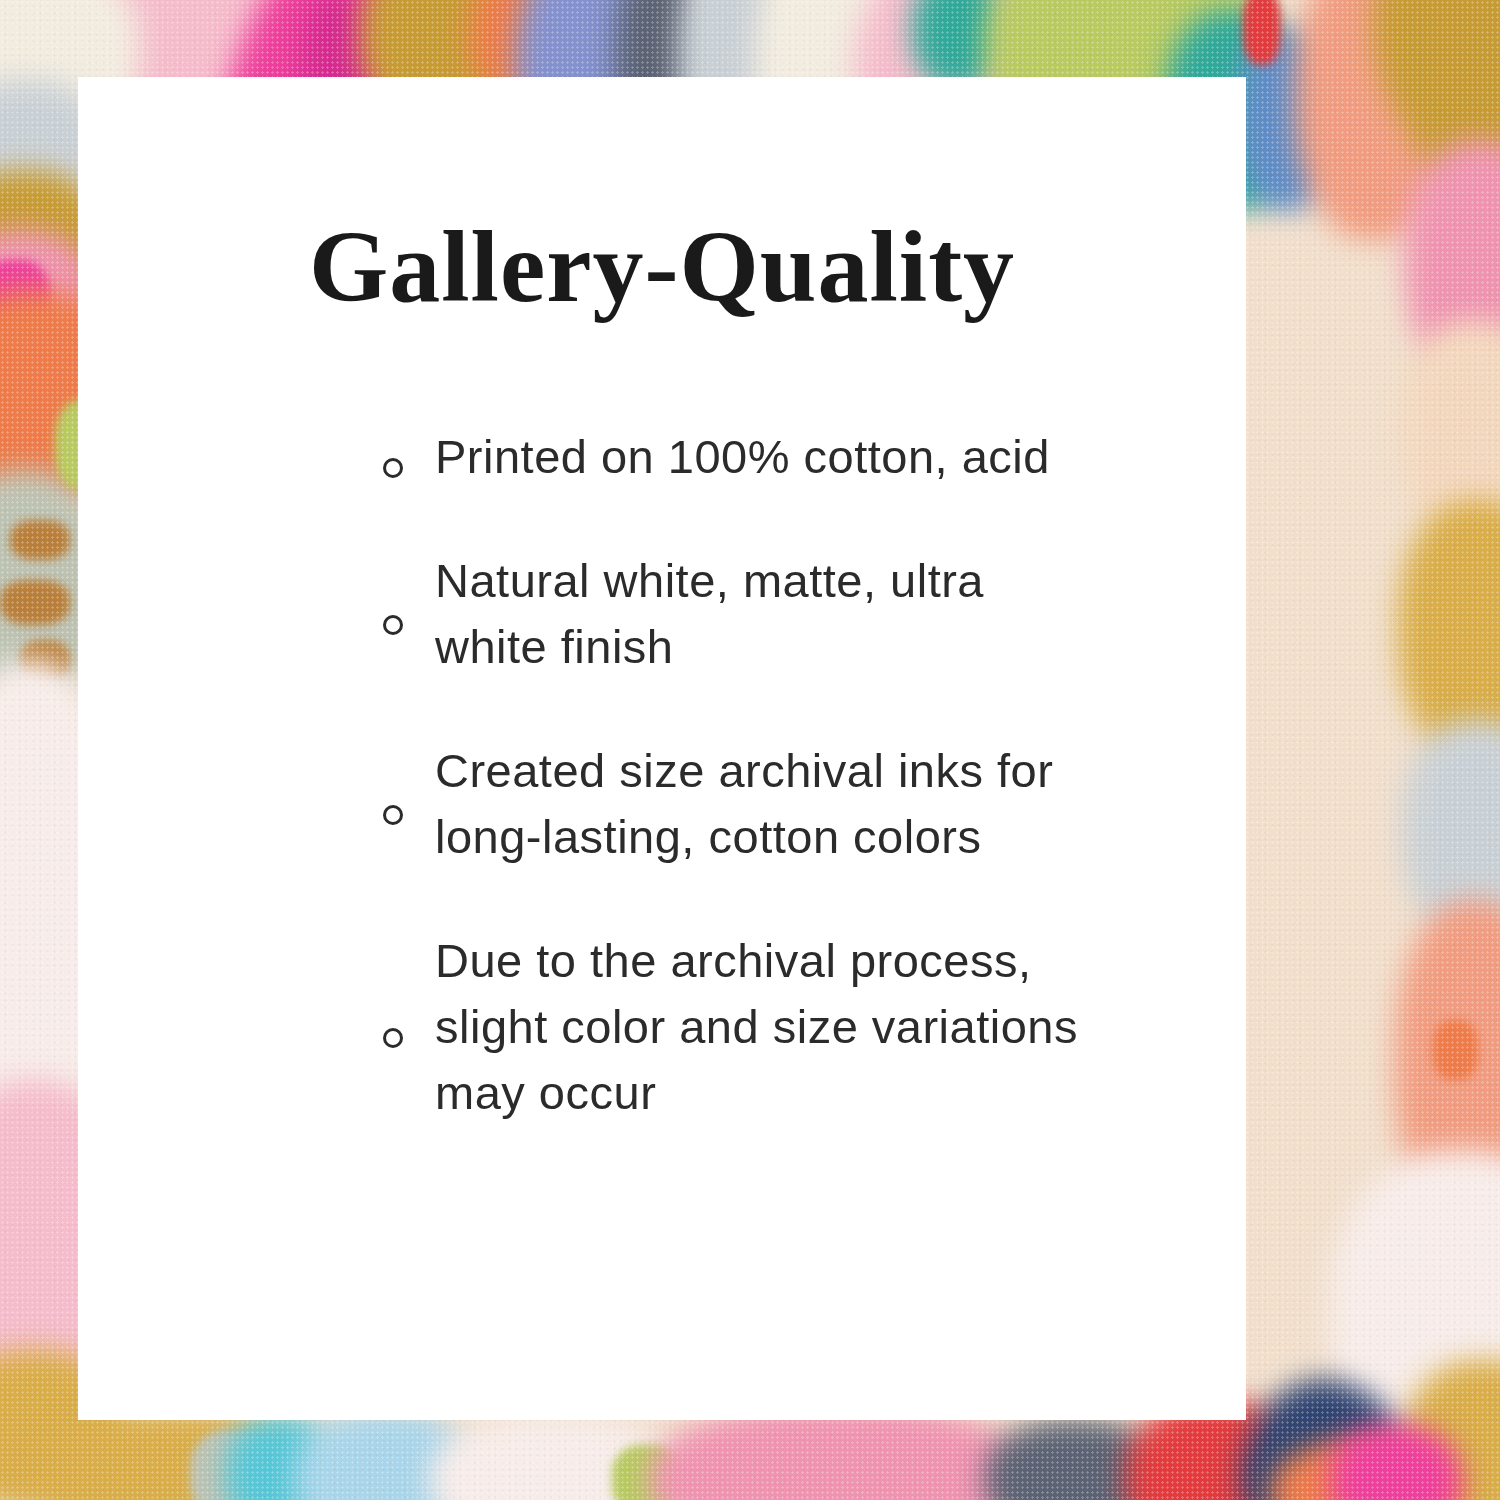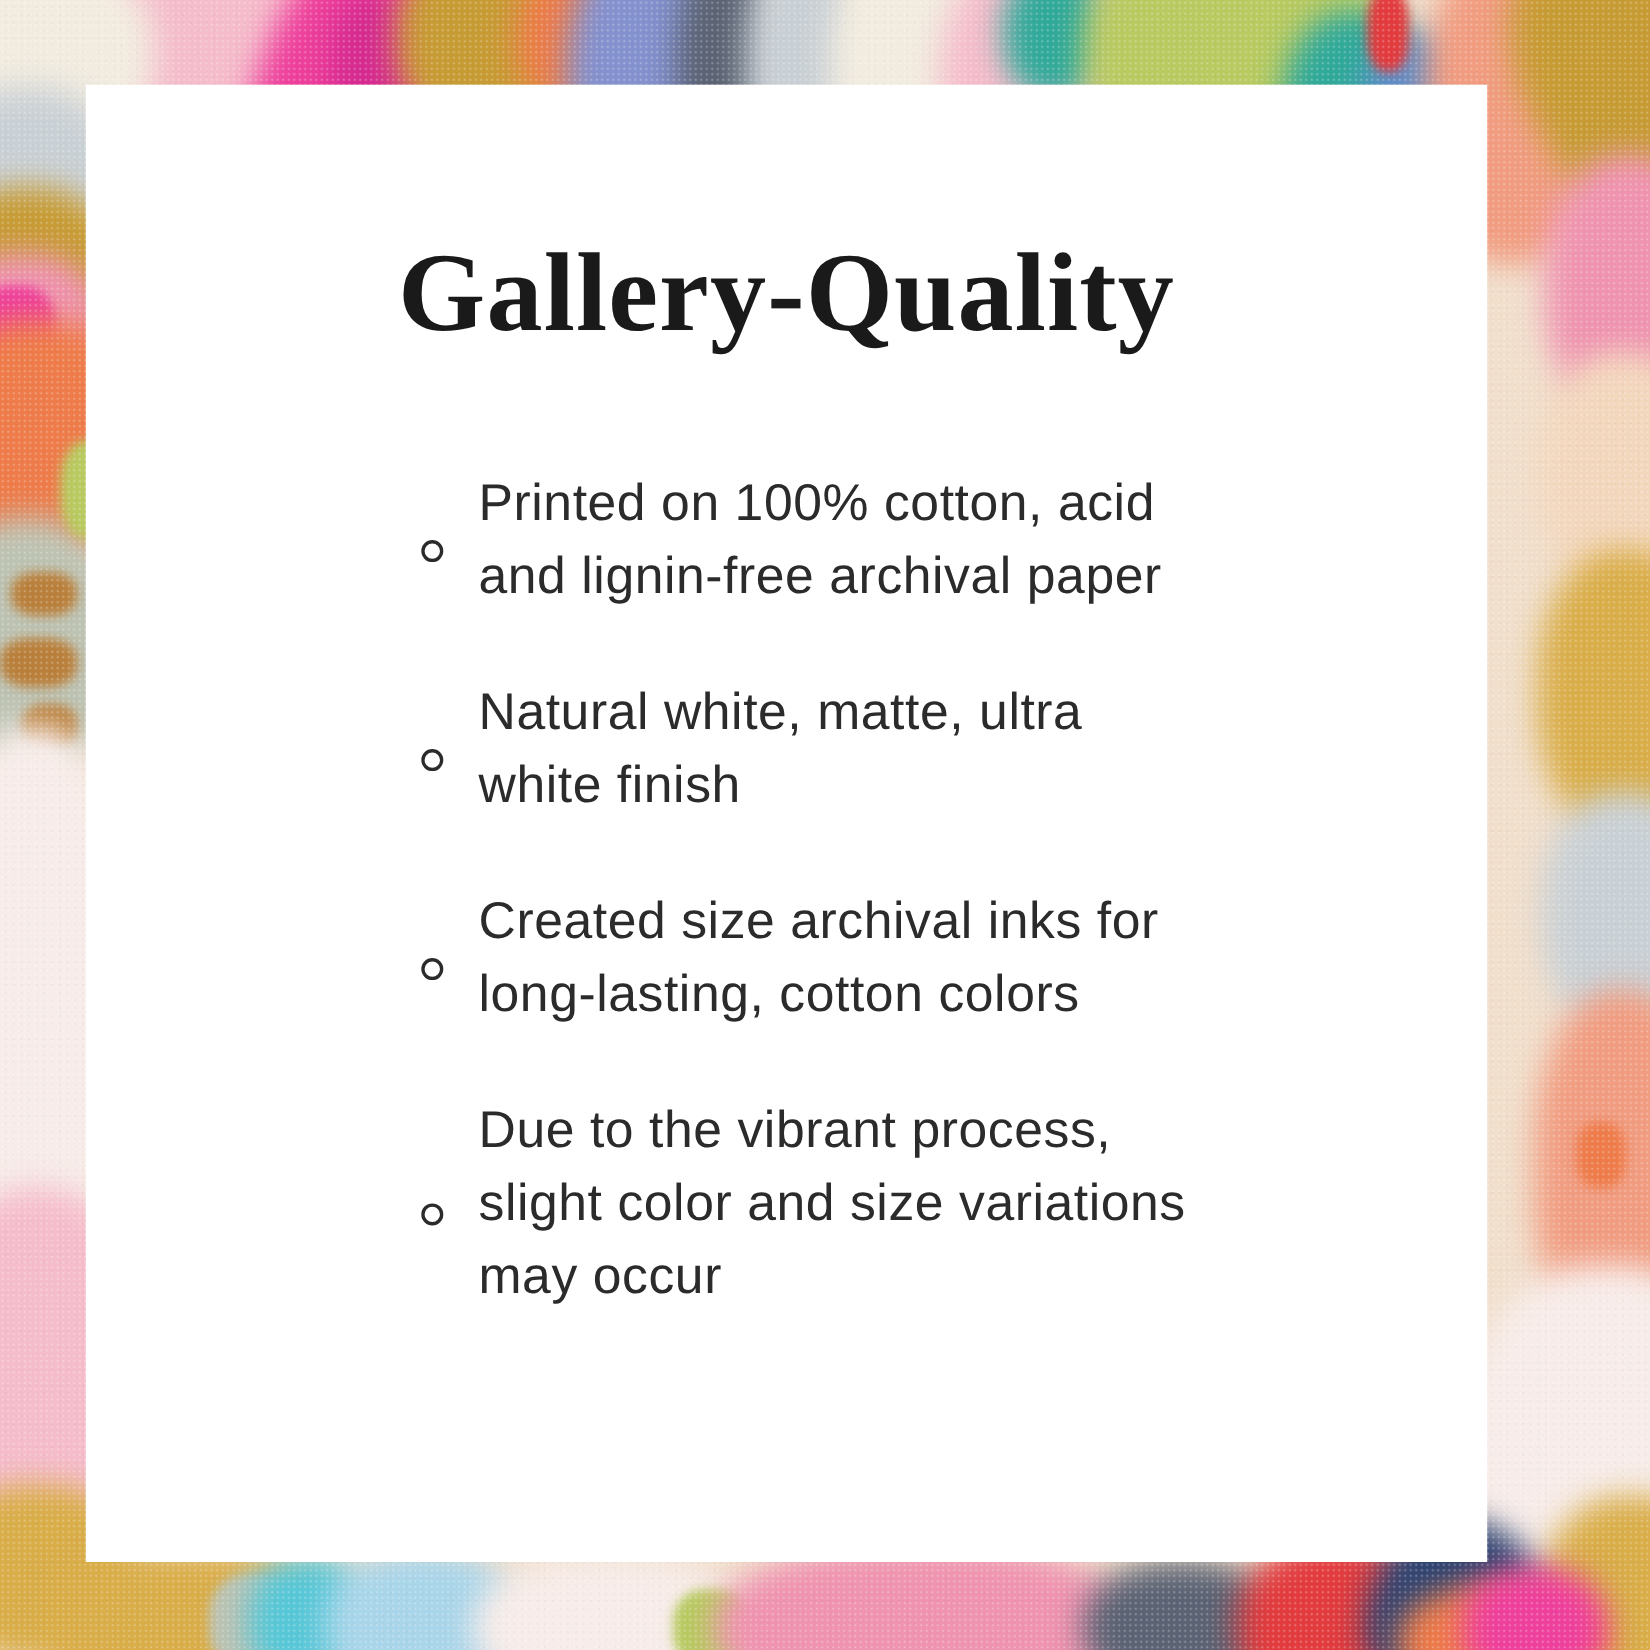--- a/index.html
+++ b/index.html
@@ -29,21 +29,21 @@
       radial-gradient(rgba(255,255,255,0.26) 1px, transparent 1.4px),
       radial-gradient(rgba(140,110,80,0.07) 1px, transparent 1.3px);
     background-size: 5px 5px, 7px 7px;
     background-position: 0 0, 2px 3px;
     pointer-events: none;
   }
   
   #card {
     position: absolute;
     left: 78px; top: 77px;
-    width: 1274px; height: 1343px;
+    width: 1168px; height: 1343px;
     background: var(--card_bg, #ffffff);
     z-index: 2;
   }
   .title {
     margin-top: 132px;
     text-align: center;
     font-family: "Liberation Serif", "DejaVu Serif", serif;
     font-weight: bold;
     font-size: 102px;
     line-height: 115px;
@@ -145,41 +145,40 @@
 
   <div id="card">
     <h1 class="title">
       <span class="tline">Gallery-Quality</span>
     </h1>
     <ul class="bullets">
       <li>
         <span class="marker"></span>
         <div class="lines">
           <div class="line">Printed on 100% cotton, acid</div>
-          <div class="line">and lignin-free archival paper</div>
         </div>
       </li>
       <li>
         <span class="marker"></span>
         <div class="lines">
           <div class="line">Natural white, matte, ultra</div>
           <div class="line">white finish</div>
         </div>
       </li>
       <li>
         <span class="marker"></span>
         <div class="lines">
           <div class="line">Created size archival inks for</div>
           <div class="line">long-lasting, cotton colors</div>
         </div>
       </li>
       <li>
         <span class="marker"></span>
         <div class="lines">
-          <div class="line">Due to the vibrant process,</div>
+          <div class="line">Due to the archival process,</div>
           <div class="line">slight color and size variations</div>
           <div class="line">may occur</div>
         </div>
       </li>
     </ul>
   </div>
 
 </div>
 
 </body></html>

